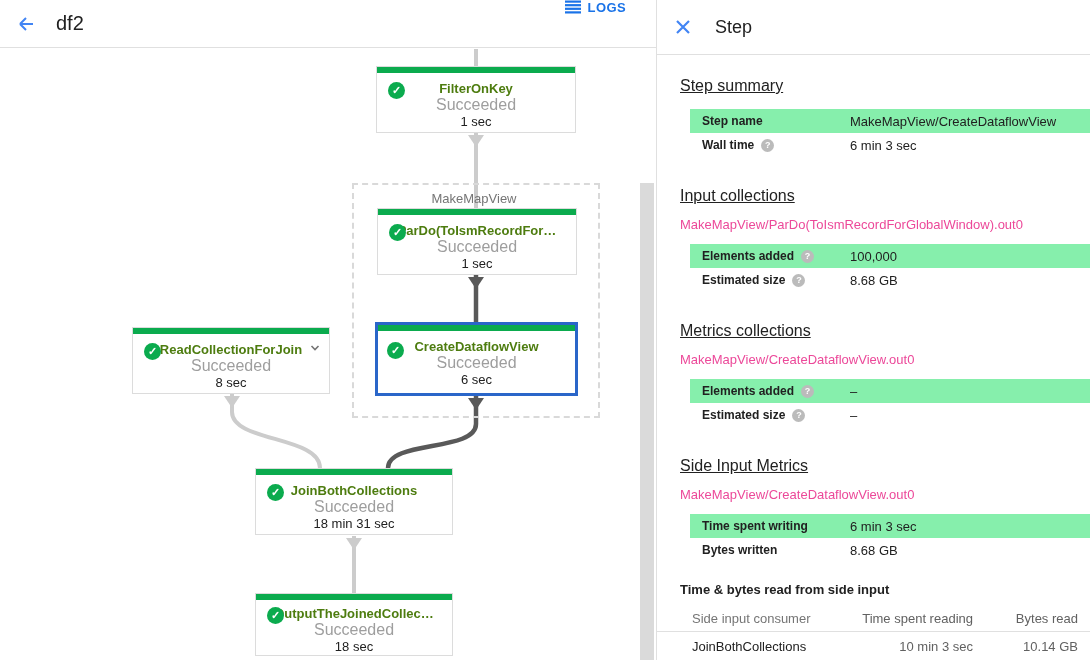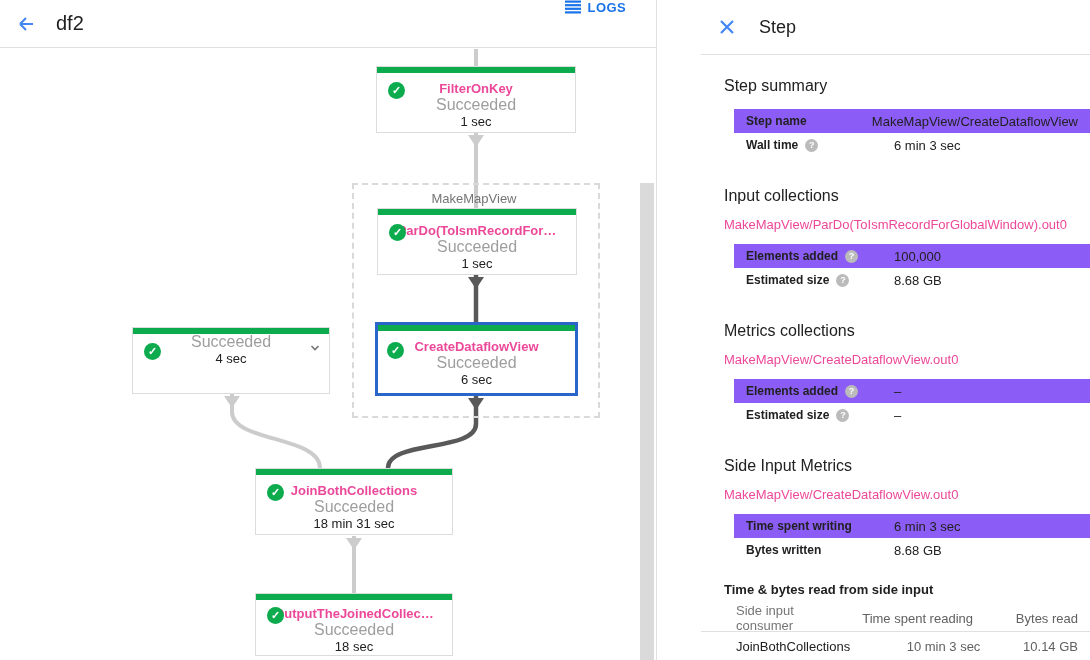--- a/index.html
+++ b/index.html
@@ -18,46 +18,46 @@
 
   
   .graph { position:absolute; left:0; top:0; width:656px; height:660px; }
   .edges { position:absolute; left:0; top:0; pointer-events:none; }
   .group-box { position:absolute; left:352px; top:183px; width:248px; height:235px;
     border:2px dashed #d9d9d9; background:transparent; }
   .group-label { position:absolute; left:360px; top:191px; width:228px; text-align:right;
     font-size:13px; color:#757575; cursor:pointer; display:flex; justify-content:flex-end; align-items:center; gap:5px;flex-direction:column; }
   .node { position:absolute; background:#fff; border:1px solid #dcdcdc; text-align:center; cursor:pointer; z-index:5; }
   .node-bar { height:6px; background:#0bab4e; }
-  .node-title { font-size:13px; font-weight:bold; color:#ec4899; margin-top:7px; line-height:17px;
+  .node-title { font-size:13px; font-weight:bold; color:#4d7c0f; margin-top:7px; line-height:17px;
     white-space:nowrap; overflow:hidden; }
   .node-status { font-size:16px; color:#9e9e9e; line-height:16px; }
   .node-time { font-size:13px; color:#212121; line-height:17px; }
   .check { position:absolute; left:11px; top:15px; width:17px; height:17px; border-radius:50%;
     background:#0bab4e; color:#fff; font-size:11px; font-weight:bold; line-height:17px; text-align:center; }
   .node.selected { border:3px solid #2a66c9; }
   .node.selected .check { left:9px; top:17px; }
   .node-chevron { position:absolute; right:7px; top:13px; }
 
   .scroll-thumb { position:absolute; left:640px; top:183px; width:14px; height:477px;
     background:#dadada; z-index:40; cursor:pointer; }
 
   
   .right-pane { position:absolute; left:656px; top:0; width:434px; height:660px;
-    border-left:1px solid #e0e0e0; background:#fff;padding-left:44px; }
+    border-left:1px solid #e0e0e0; background:#fff; }
   .right-header { height:55px; border-bottom:1px solid #e0e0e0; display:flex; align-items:center; }
   .close-btn { width:40px; height:40px; margin-left:6px; display:flex; align-items:center; justify-content:center; cursor:pointer; }
   .panel-title { font-size:18px; color:#212121; margin-left:12px; }
 
   .panel-body { padding:22px 0 0 0; }
-  .section-title { font-size:16px; color:#212121; margin:0 0 14px 23px; }
+  .section-title { font-size:16px; color:#212121; margin:0 0 14px 23px;text-decoration:underline; }
   .collection-name { font-size:13px; color:#ec4899; margin:12px 0 12px 23px; }
   .kv-group { margin-bottom:30px; }
   .kv-row { margin-left:33px; height:24px; display:flex; align-items:center; padding:0 12px; }
-  .kv-row.shaded { background:#8b5cf6; }
+  .kv-row.shaded { background:#86efac; }
   .kv-labelwrap { width:148px; display:flex; align-items:center; gap:7px; }
   .kv-label { font-size:12px; font-weight:bold; color:#212121; }
   .kv-value { font-size:13px; color:#212121; }
   .help { width:13px; height:13px; border-radius:50%; background:#bbbbbb; color:#fff;
     font-size:9px; font-weight:bold; line-height:13px; text-align:center; cursor:pointer; flex:0 0 13px; }
 
   .tbl-title { font-size:13px; font-weight:bold; color:#212121; margin:2px 0 0 23px; }
   .tbl-head { display:flex; align-items:center; height:27px; padding:0 12px 0 35px;
     border-bottom:1px solid #e0e0e0; color:#757575; font-size:13px; margin-top:8px; }
   .tbl-row { display:flex; align-items:center; height:30px; padding:0 12px 0 35px;
@@ -129,22 +129,23 @@
       </div>
 
       <div class="node" style="left:132px; top:327px; width:198px; height:67px;">
         <div class="node-bar"></div>
         <span class="check">✓</span>
         <span class="node-chevron">
           <svg width="14" height="14" viewBox="0 0 14 14">
             <path d="M3.5 5 L7 8.5 L10.5 5" stroke="#757575" stroke-width="1.6" fill="none"></path>
           </svg>
         </span>
-        <div class="node-status">Succeeded</div>
-        <div class="node-time">4 sec</div>
+        <div class="node-title">ReadCollectionForJoin</div>
+        <div class="node-status">Succeeded</div>
+        <div class="node-time">8 sec</div>
       </div>
 
       <div class="node" style="left:255px; top:468px; width:198px; height:67px;">
         <div class="node-bar"></div>
         <span class="check">✓</span>
         <div class="node-title">JoinBothCollections</div>
         <div class="node-status">Succeeded</div>
         <div class="node-time">18 min 31 sec</div>
       </div>
 

